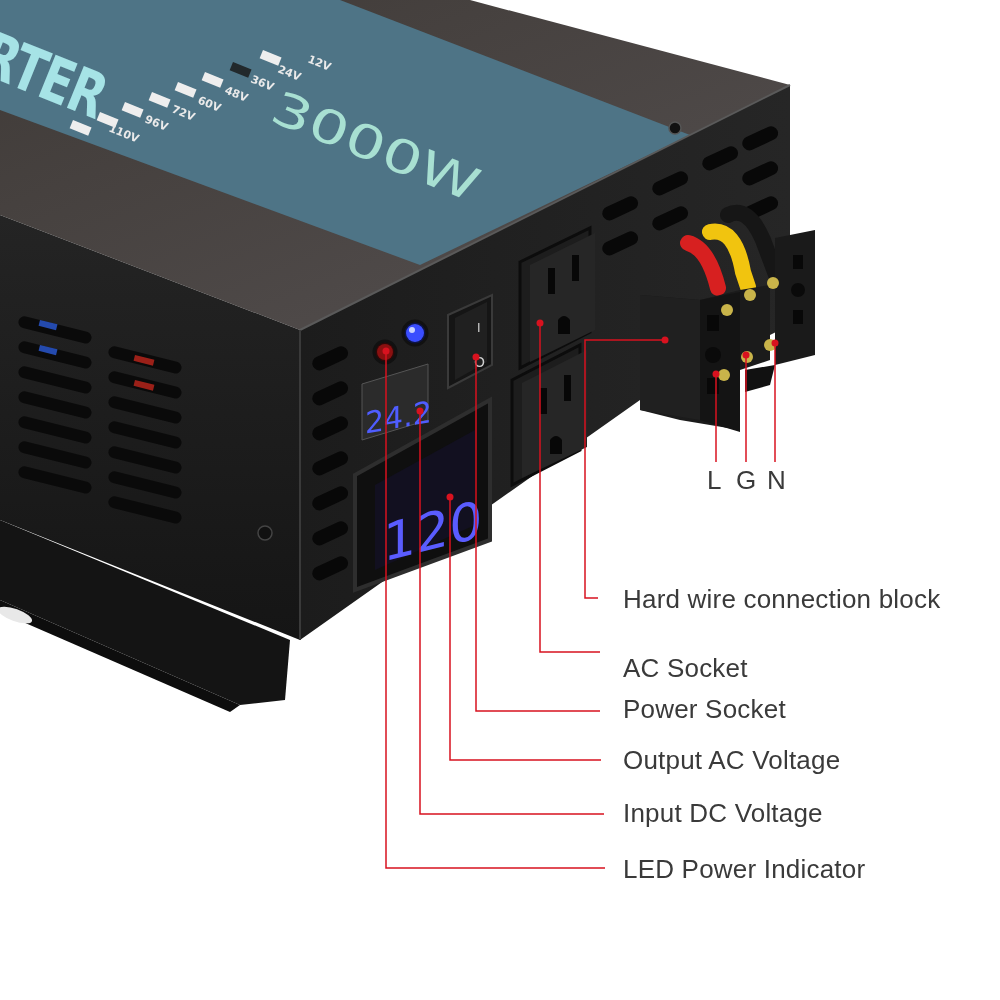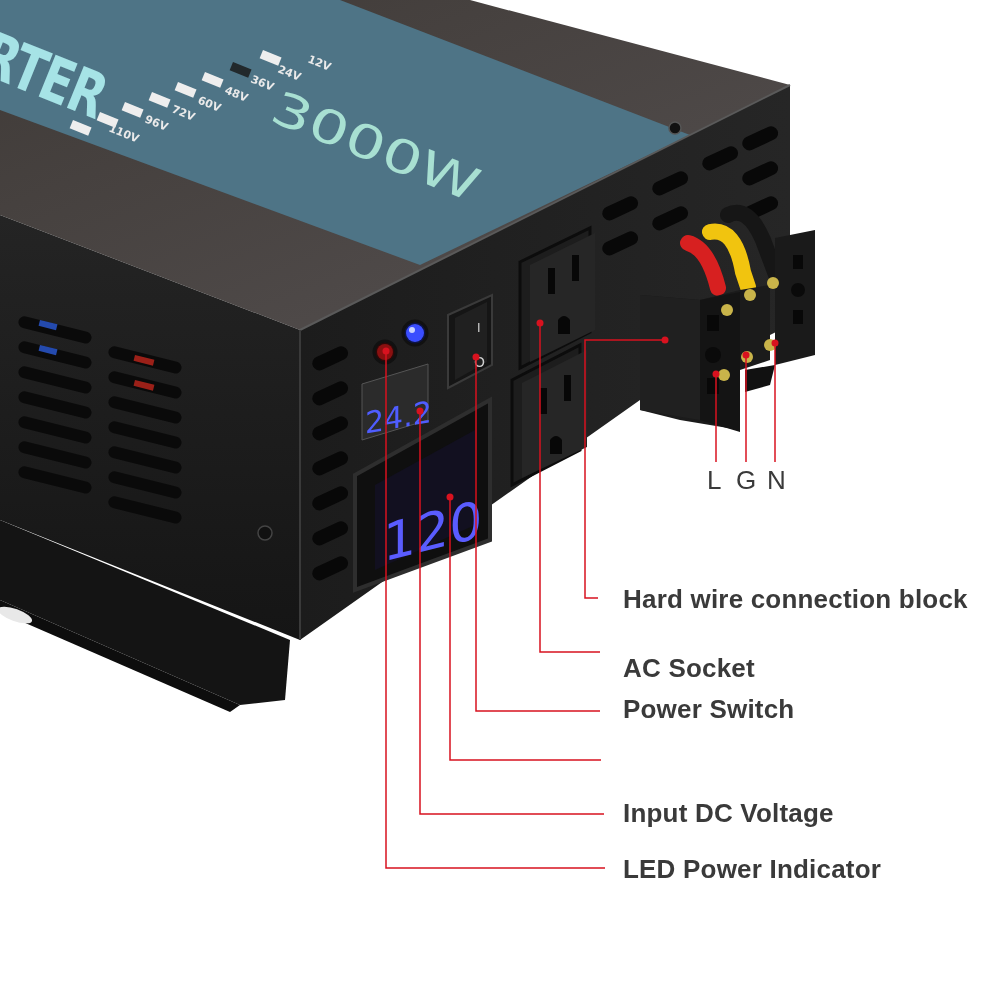--- a/index.html
+++ b/index.html
@@ -1,21 +1,21 @@
 <!DOCTYPE html>
 <html><head>
 <meta charset="utf-8">
 <style>
   html, body { margin: 0; padding: 0; background: #ffffff; }
   body { width: 1000px; height: 1000px; position: relative; overflow: hidden;
          font-family: "Liberation Sans", sans-serif; }
   #stage { position: absolute; left: 0; top: 0; width: 1000px; height: 1000px; }
   .callout-label {
     position: absolute; left: 623px; font-size: 26px; color: #3a3a3a;
-    white-space: nowrap; line-height: 30px; letter-spacing: 0.2px; font-weight: bold;
+    white-space: nowrap; line-height: 30px; letter-spacing: 0.2px;
   }
   .terminal-letter {
     position: absolute; top: 465px; font-size: 26px; color: #3a3a3a; line-height: 30px;
   }
   svg text { font-family: "DejaVu Sans", sans-serif; }
 </style>
 </head>
 <body>
 
 <div id="stage">
@@ -220,16 +220,17 @@
   </svg>
 
   
   <div class="terminal-letter" style="left:707px">L</div>
   <div class="terminal-letter" style="left:736px">G</div>
   <div class="terminal-letter" style="left:767px">N</div>
 
   
   <div class="callout-label" style="top:584px">Hard wire connection block</div>
   <div class="callout-label" style="top:653px">AC Socket</div>
-  <div class="callout-label" style="top:694px">Power Switch</div>
+  <div class="callout-label" style="top:694px">Power Socket</div>
+  <div class="callout-label" style="top:745px">Output AC Voltage</div>
   <div class="callout-label" style="top:854px">LED Power Indicator</div>
   <div class="callout-label" style="top:798px">Input DC Voltage</div>
 </div>
 
 </body></html>

